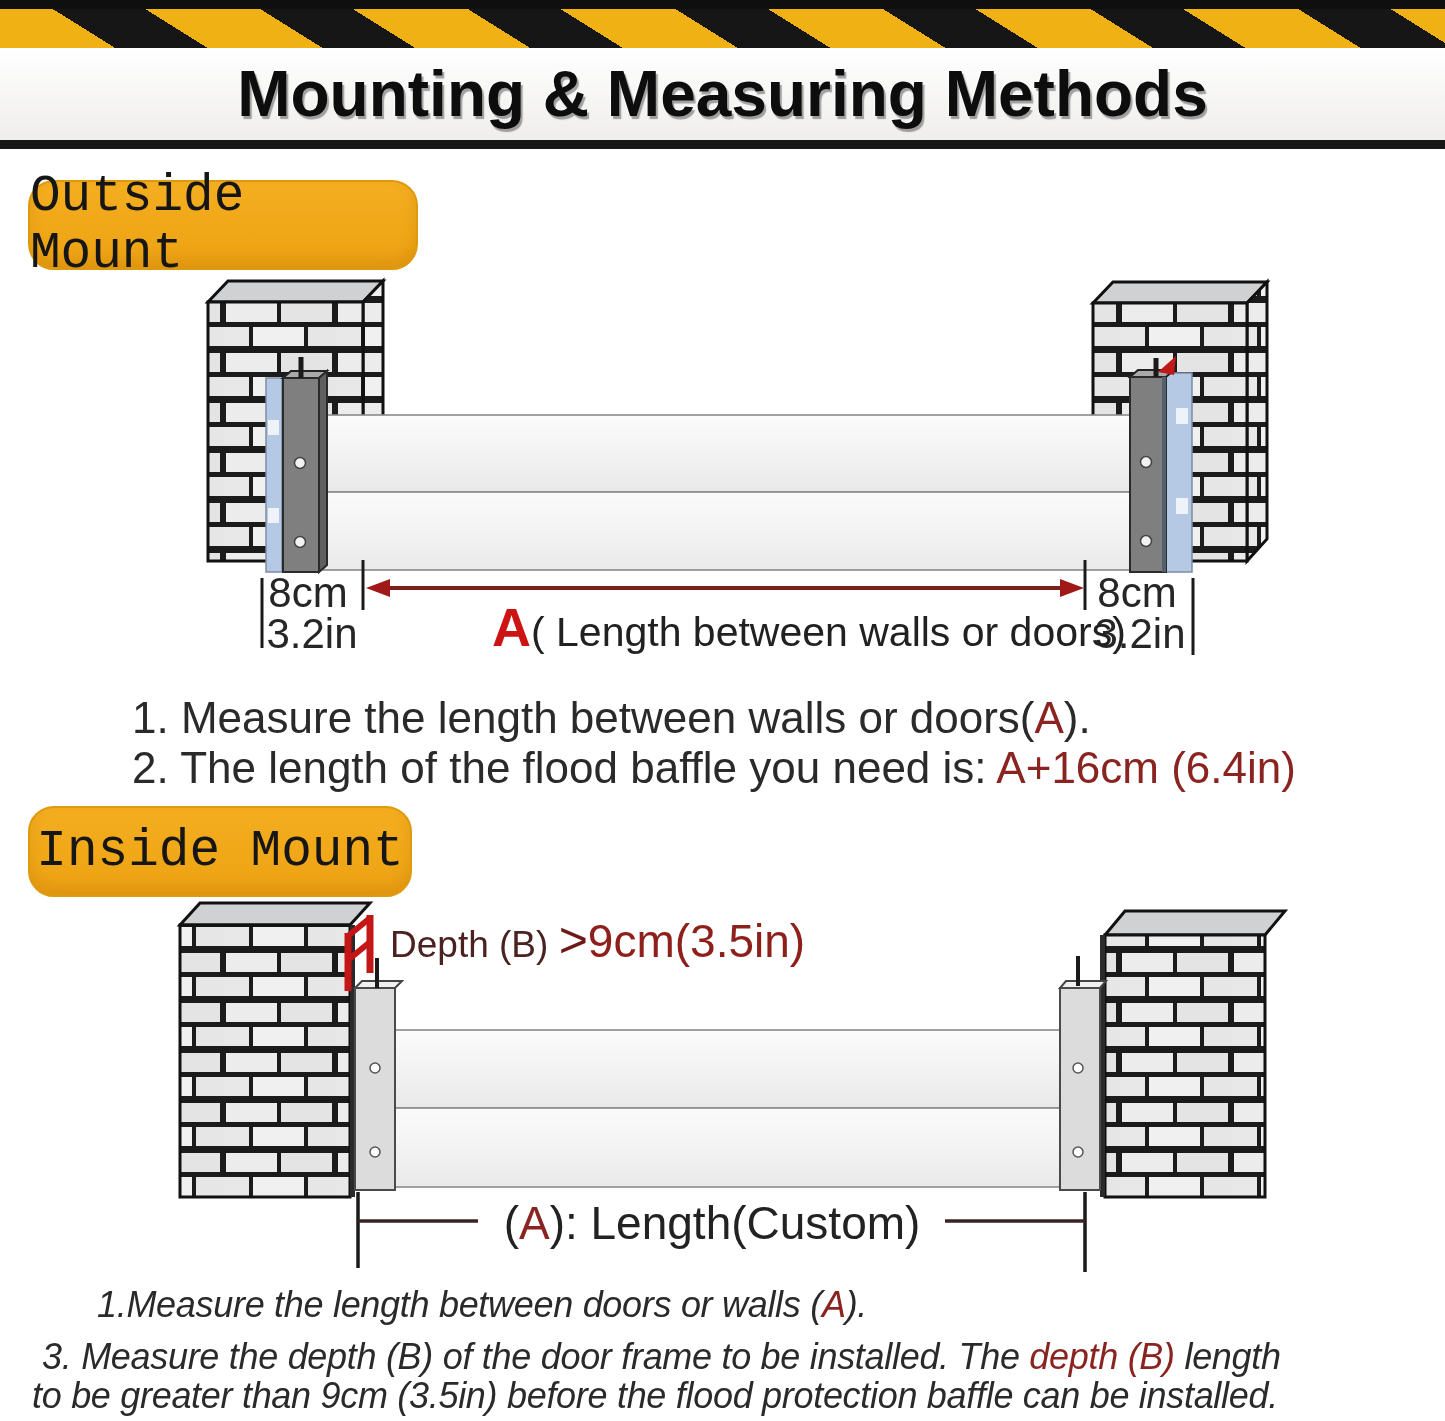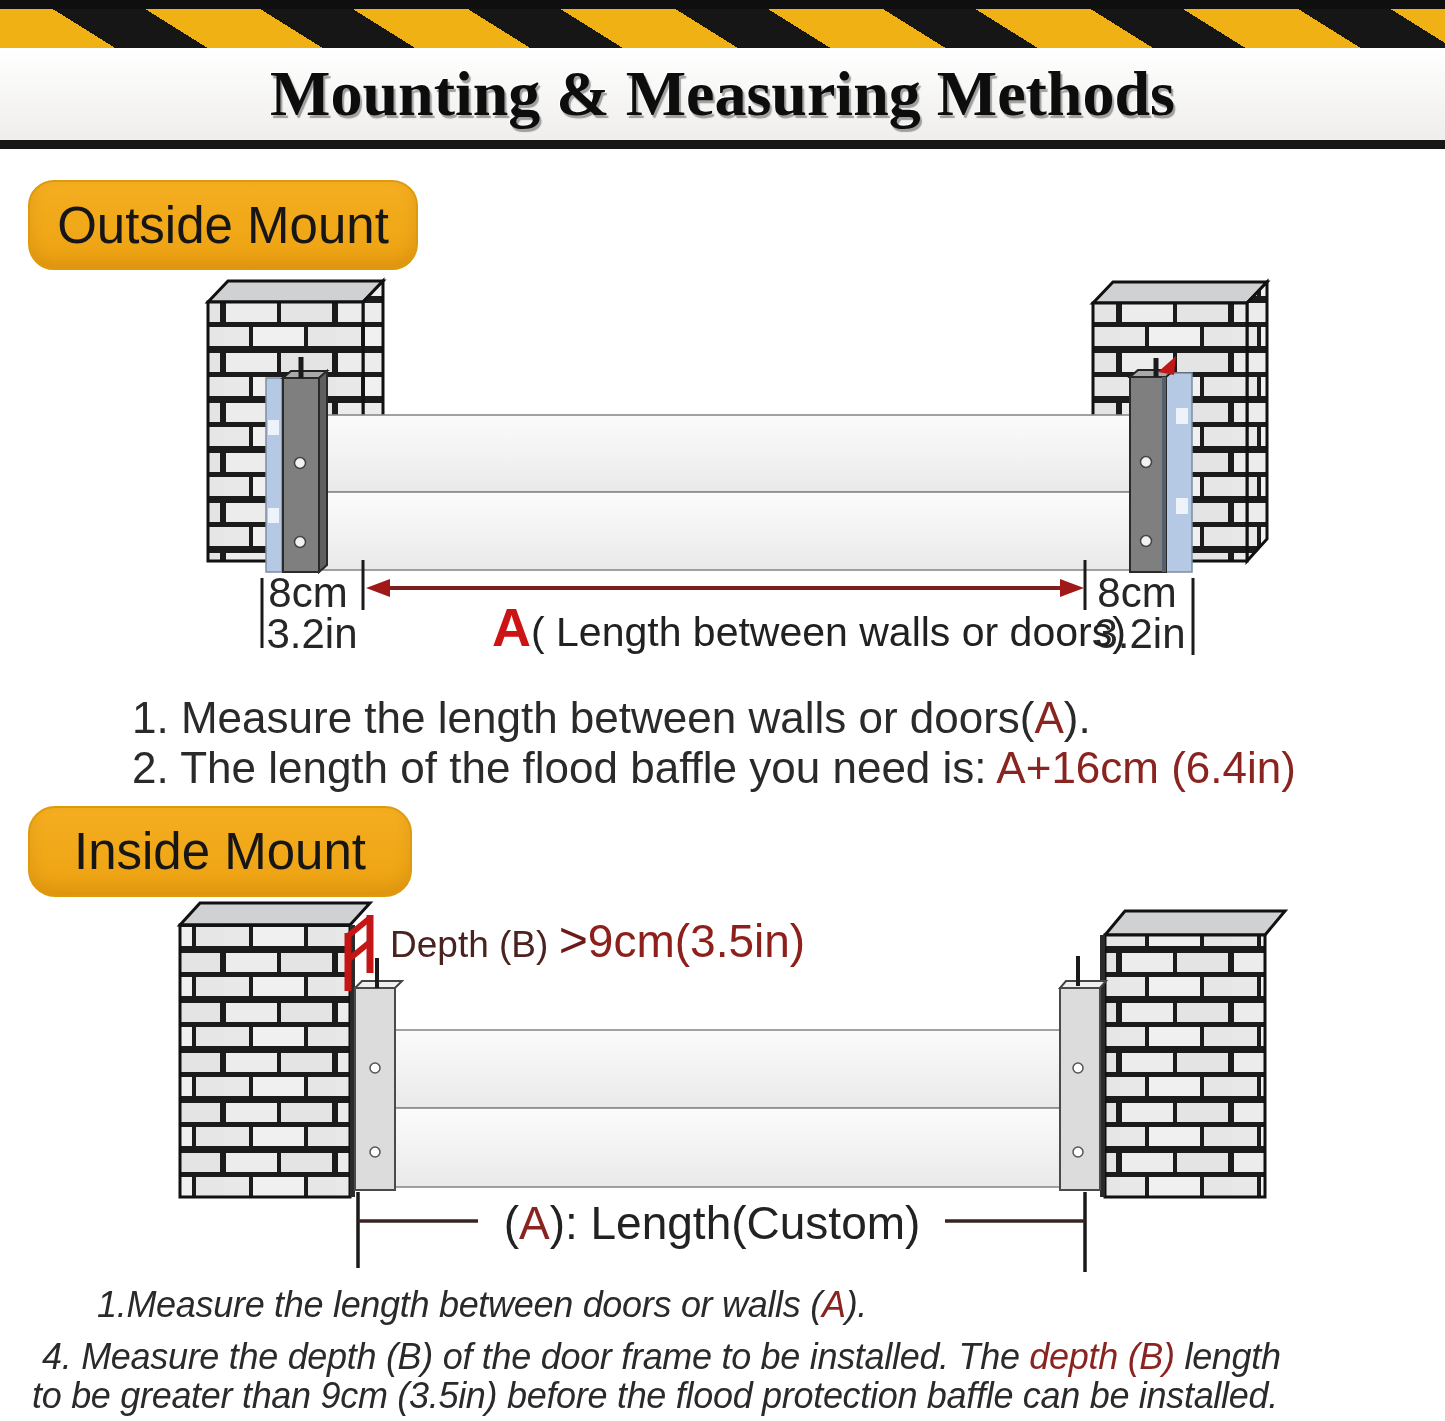--- a/index.html
+++ b/index.html
@@ -5,33 +5,33 @@
   html,body{margin:0;padding:0;background:#ffffff;}
   body{font-family:"Liberation Sans","DejaVu Sans",sans-serif;}
   .canvas{position:relative;width:1445px;height:1421px;background:#ffffff;overflow:hidden;}
 
   
   .tape-edge{position:absolute;top:0;left:0;width:1445px;height:9px;background:#0f0f0f;}
   .tape{position:absolute;top:9px;left:0;width:1445px;height:39px;
         background:repeating-linear-gradient(32deg,#f0b115 0 61px,#161616 61px 110px);}
   .title-band{position:absolute;top:48px;left:0;width:1445px;height:92px;
         background:linear-gradient(180deg,#ffffff,#efeeec);
-        display:flex;align-items:center;justify-content:center;font-family:Liberation Serif, serif;}
+        display:flex;align-items:center;justify-content:center;}
   .title-band .title{font-size:64px;font-weight:bold;color:#0d0d0d;letter-spacing:0px;
         text-shadow:2px 3px 1px rgba(90,90,90,.55), -1px -1px 0 rgba(255,255,255,.85);}
   .title-rule{position:absolute;top:140px;left:0;width:1445px;height:9px;background:#171717;}
 
   
   .badge{position:absolute;display:flex;align-items:center;justify-content:center;
         background:linear-gradient(180deg,#f4ae20,#eda212);
         border:2px solid #dd9a0c;border-radius:26px;
-        box-shadow:inset 0 -8px 14px rgba(150,85,0,.18);}
+        box-shadow:inset 0 -8px 14px rgba(150,85,0,.18);font-family:Liberation Mono, monospace;}
   .badge span{font-size:51px;color:#161616;}
   .badge-outside{left:28px;top:180px;width:386px;height:86px;}
-  .badge-inside{left:28px;top:806px;width:380px;height:87px;border-radius:27px;}
+  .badge-inside{left:28px;top:806px;width:380px;height:87px;}
 
   
   .diagram{position:absolute;left:0;}
   svg text{font-family:"Liberation Sans","DejaVu Sans",sans-serif;}
   .measure-txt{font-size:42px;fill:#262626;}
   .marker-a{font-size:54px;font-weight:bold;fill:#cc1414;}
   .label-black{font-size:41px;fill:#212121;}
   .depth-pre{font-size:37px;fill:#4a2220;}
   .depth-gt{font-size:50px;fill:#6b1a18;}
   .depth-val{font-size:46px;fill:#8e201c;}
@@ -195,17 +195,17 @@
       <line x1="358" y1="1221" x2="478" y2="1221" stroke="#3a2422" stroke-width="3.5"></line>
       <line x1="945" y1="1221" x2="1085" y2="1221" stroke="#3a2422" stroke-width="3.5"></line>
       <text x="712" y="1239" text-anchor="middle"><tspan class="len-black">(</tspan><tspan class="len-red">A</tspan><tspan class="len-black">): Length(Custom)</tspan></text>
     </g>
   </svg>
 
   <div class="step steps-inside" style="left:97px;top:1284px">
     <span>1.Measure the length between doors or walls (</span><span class="hl">A</span><span>).</span>
   </div>
   <div class="step steps-inside" style="left:42px;top:1336px">
-    <span>4. Measure the depth (B) of the door frame to be installed. The </span><span class="hl">depth (B)</span><span> length</span>
+    <span>3. Measure the depth (B) of the door frame to be installed. The </span><span class="hl">depth (B)</span><span> length</span>
   </div>
   <div class="step steps-inside" style="left:32px;top:1375px">to be greater than 9cm (3.5in) before the flood protection baffle can be installed.</div>
 
 </div>
 
 </body></html>

